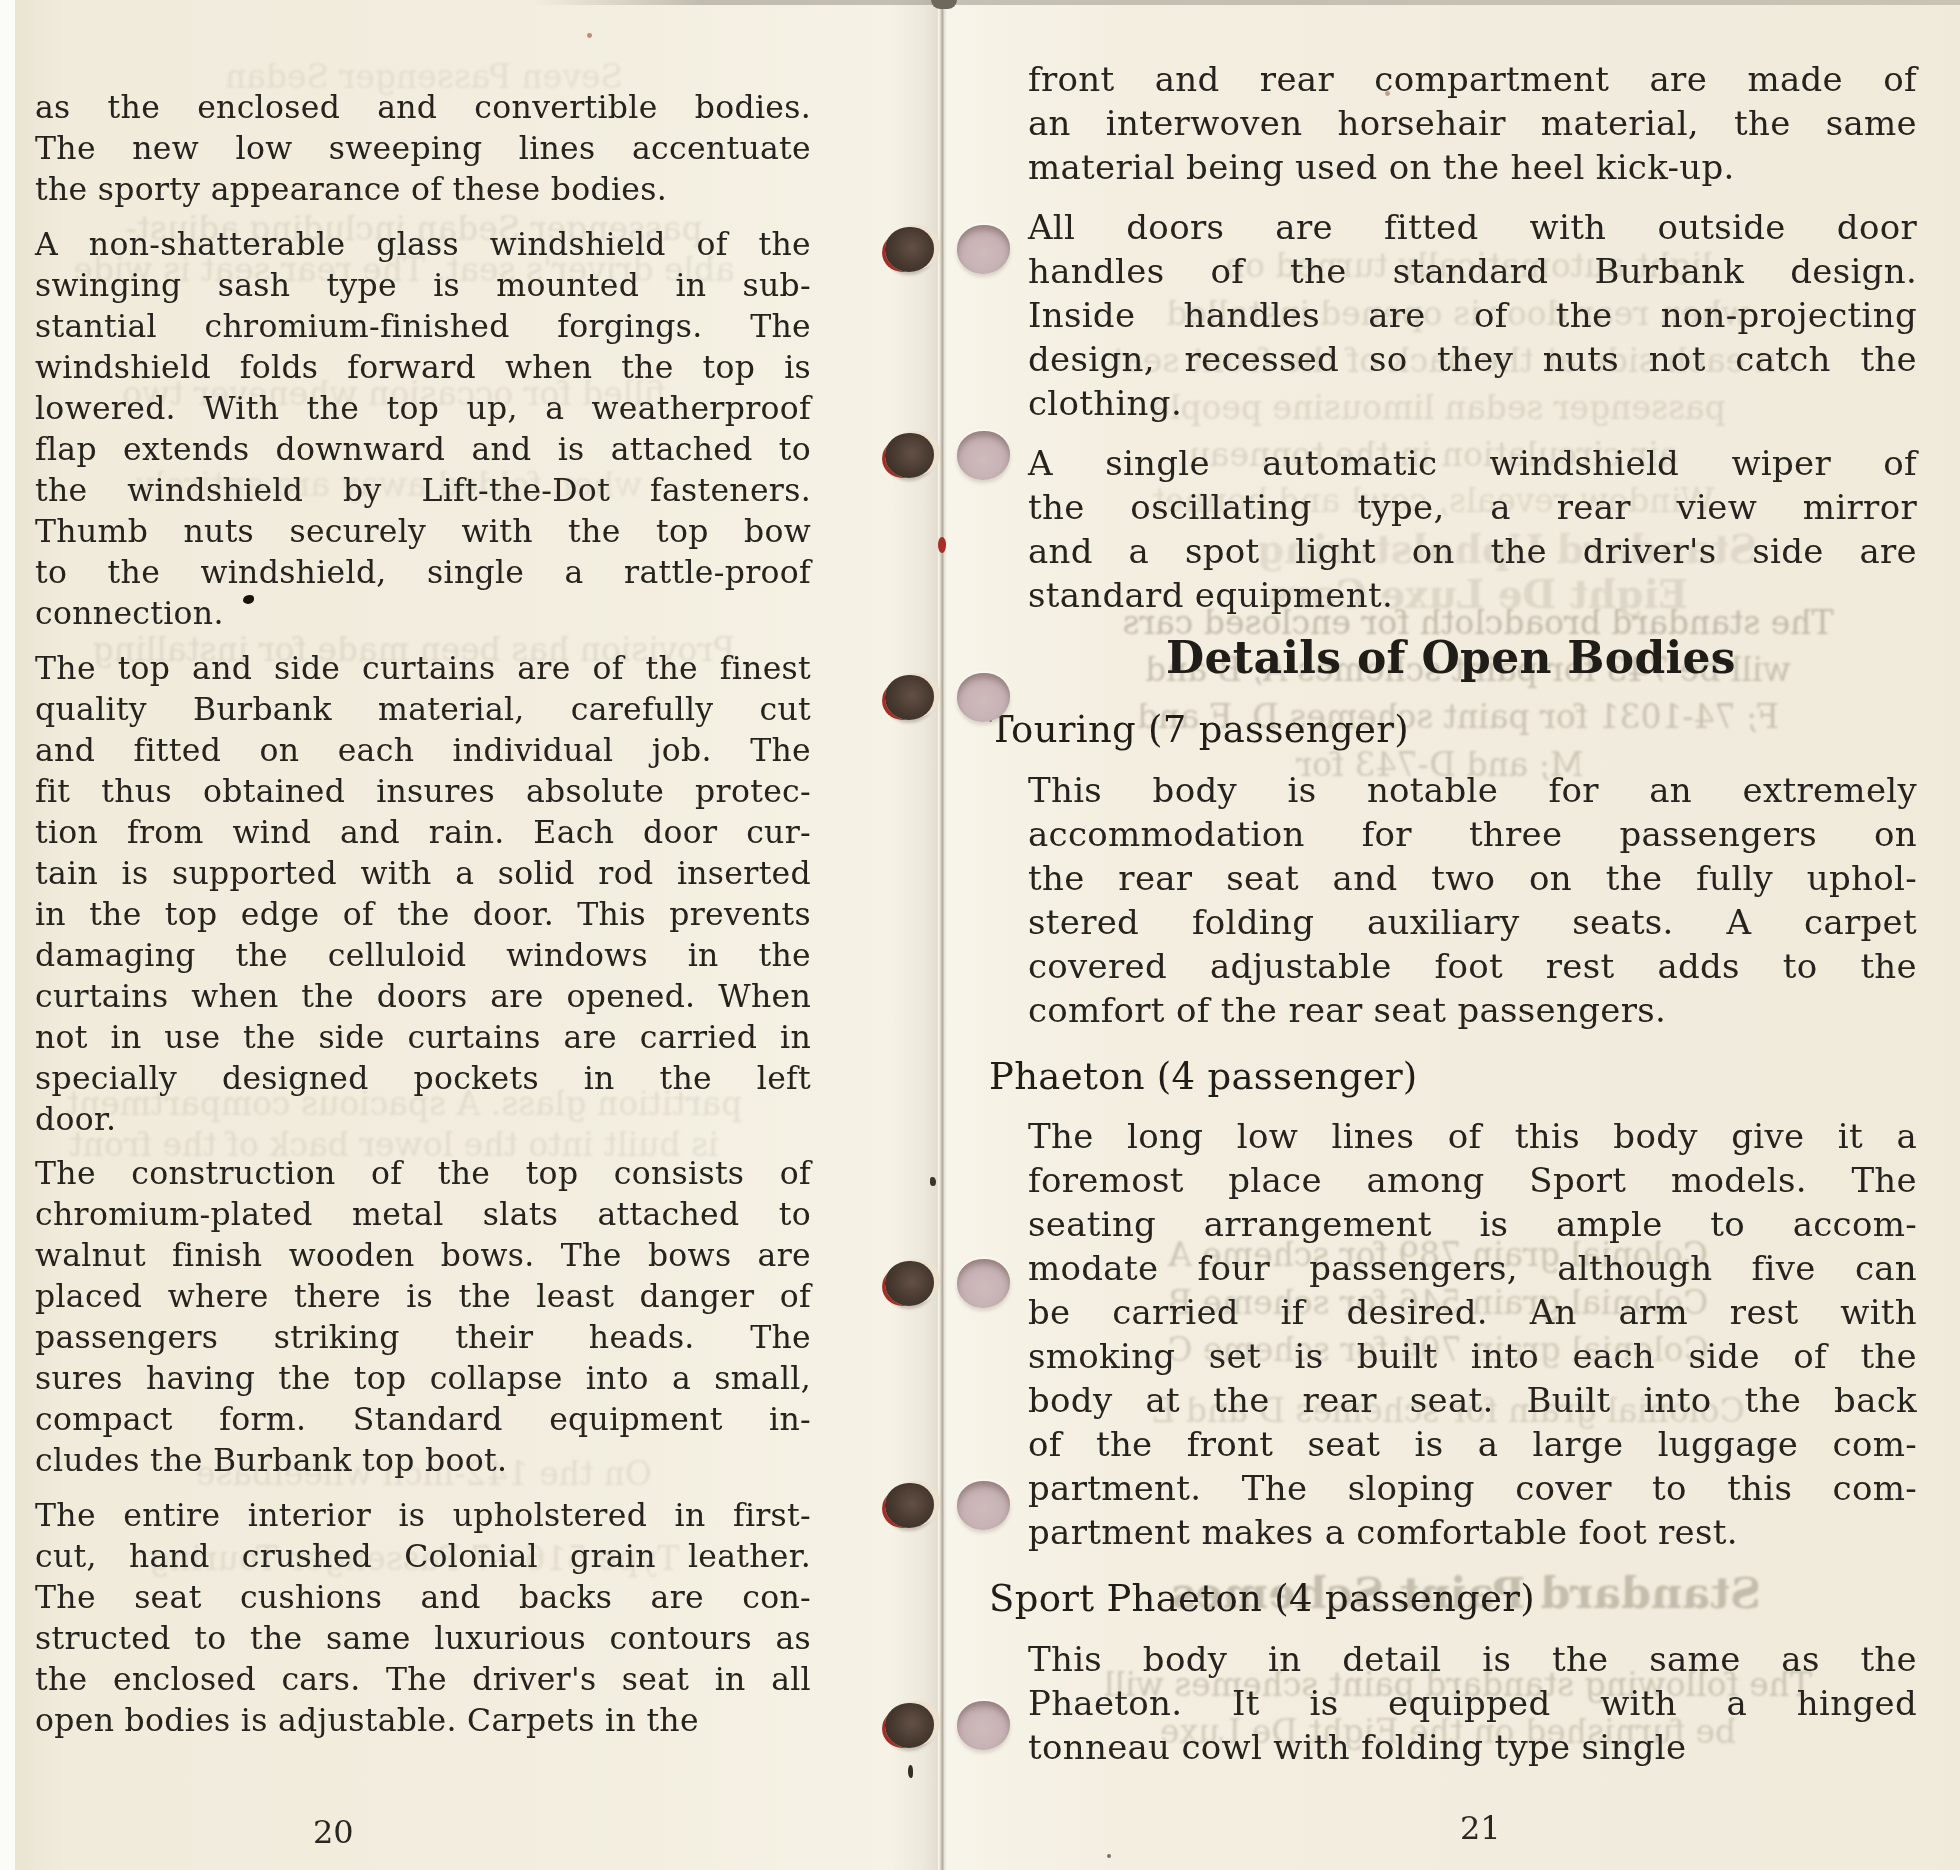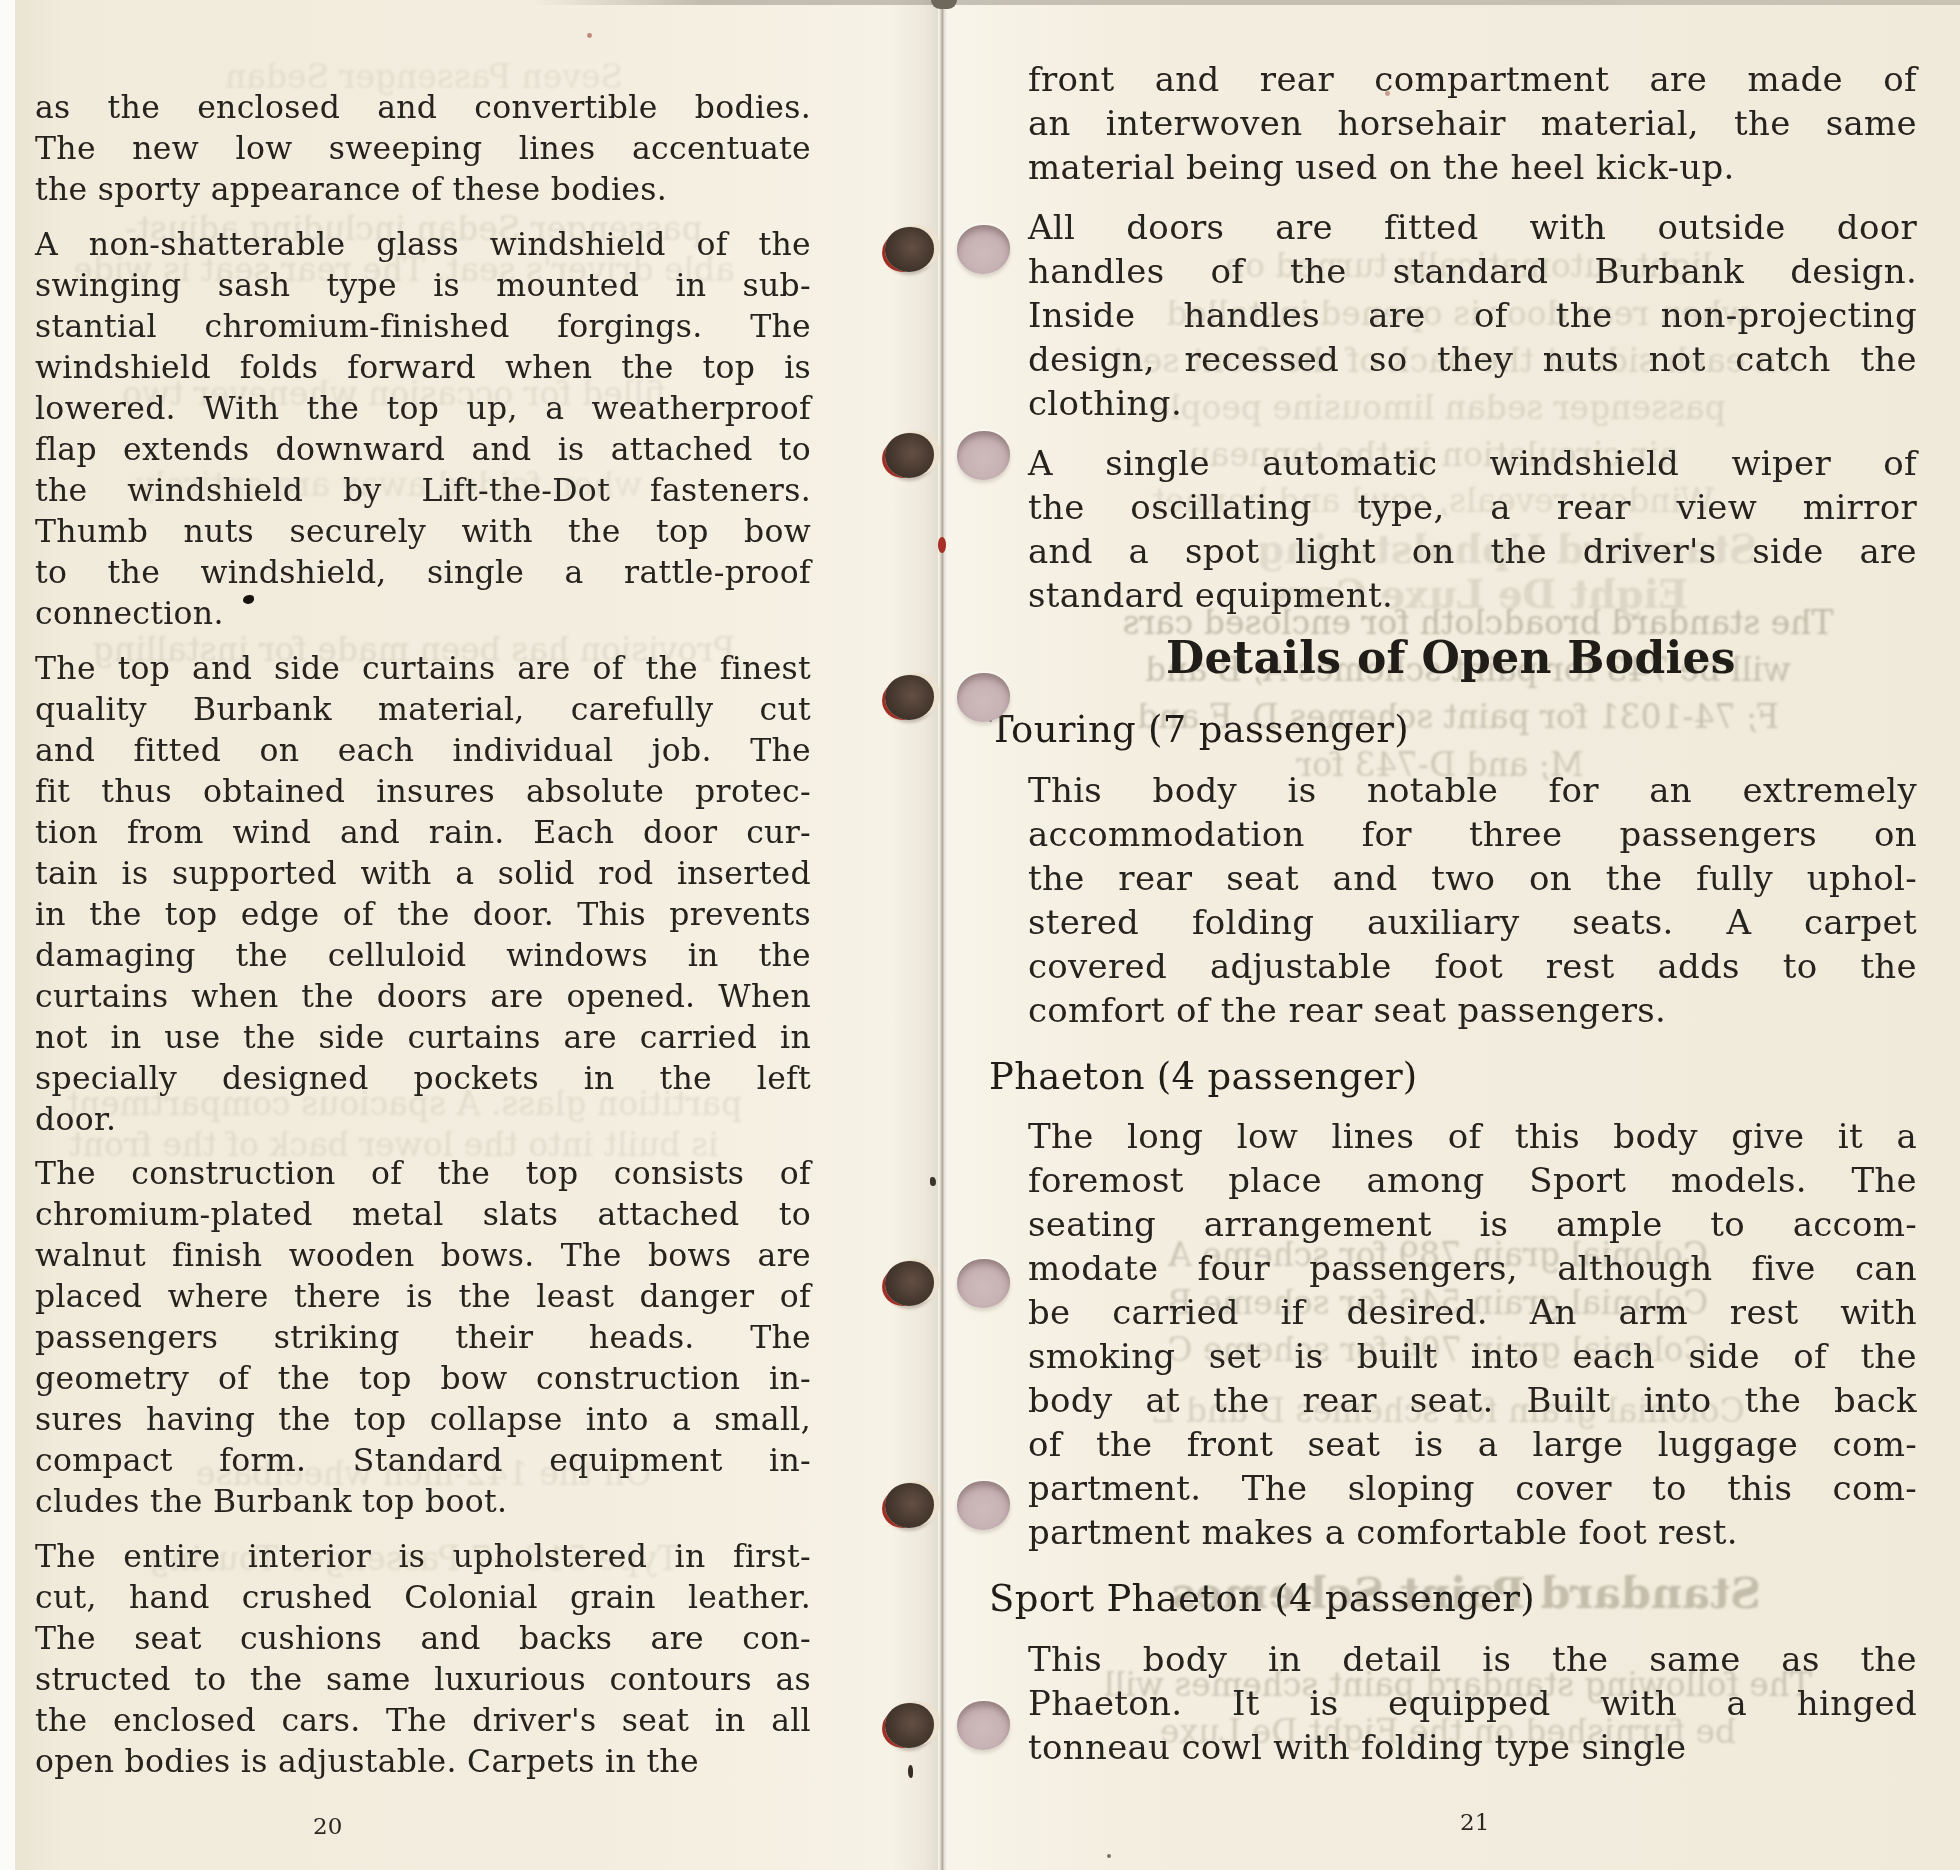--- a/index.html
+++ b/index.html
@@ -27,21 +27,21 @@
   .para{margin:0;}
   .col-left .para{margin-top:13.8px;}
   .col-left .para:first-child{margin-top:0;}
   .col-right .para{margin-top:15.8px;}
   .col-right .para:first-child{margin-top:0;}
   .ln{text-align:justify;text-align-last:justify;}
   .ln.last{text-align-last:left;}
   .heading{margin:13.8px 0 3.9px -43px;width:932px;text-align:center;
     font-weight:bold;font-size:44px;line-height:55px;color:#201d18;}
   .subhead{margin:21.7px 0 2px -39px;font-weight:normal;font-size:37px;line-height:45px;color:#201d18;}
-  .pagenum{position:absolute;font-size:23px;color:#2a2721;}
+  .pagenum{position:absolute;font-size:32px;color:#2a2721;}
   .pn-left{left:313px;top:1813px;}
   .pn-right{left:1460px;top:1809px;}
   
   .hole{position:absolute;border-radius:50% 48% 52% 50%;}
   .hole-left{width:49px;height:45px;
     background:radial-gradient(circle at 55% 45%,#635044 0%,#46382e 55%,#322823 100%);
     box-shadow:-5.9px 3px 0 -3px #a12d24, 5.9px -2px 0 0 #ece2cf, 0 3px 3px rgba(70,50,35,.25);}
   .hole-right{width:53px;height:49px;
     background:radial-gradient(circle at 50% 58%,#cfbabc 0%,#c4afb2 65%,#b5a0a4 100%);
     box-shadow:inset 0 4.9px 5.9px rgba(100,75,70,.45), 0 -2px 2px rgba(255,255,250,.55), 0 3px 3.9px rgba(120,100,85,.22);}
@@ -125,21 +125,20 @@
         <div class="ln">not in use the side curtains are carried in</div>
         <div class="ln">specially designed pockets in the left</div>
         <div class="ln last">door.</div>
       </div>
       <div class="para">
         <div class="ln">The construction of the top consists of</div>
         <div class="ln">chromium-plated metal slats attached to</div>
         <div class="ln">walnut finish wooden bows.  The bows are</div>
         <div class="ln">placed where there is the least danger of</div>
         <div class="ln">passengers striking their heads.    The</div>
-        <div class="ln">geometry of the top bow construction in-</div>
         <div class="ln">sures having the top collapse into a small,</div>
         <div class="ln">compact form.   Standard equipment in-</div>
         <div class="ln last">cludes the Burbank top boot.</div>
       </div>
       <div class="para">
         <div class="ln">The entire interior is upholstered in first-</div>
         <div class="ln">cut, hand crushed Colonial grain leather.</div>
         <div class="ln">The seat cushions and backs are con-</div>
         <div class="ln">structed to the same luxurious contours as</div>
         <div class="ln">the enclosed cars.  The driver's seat in all</div>

